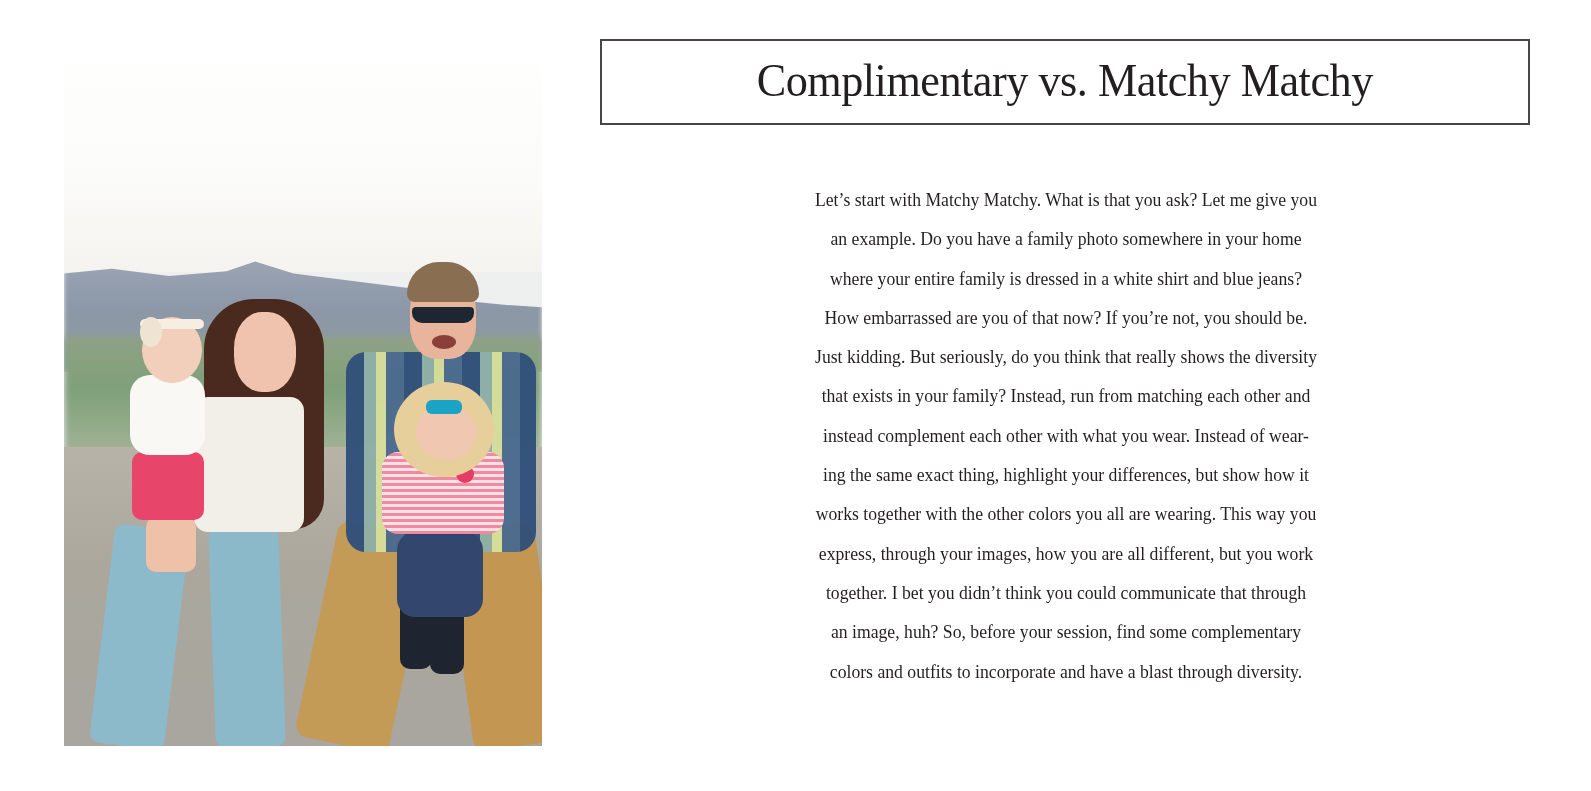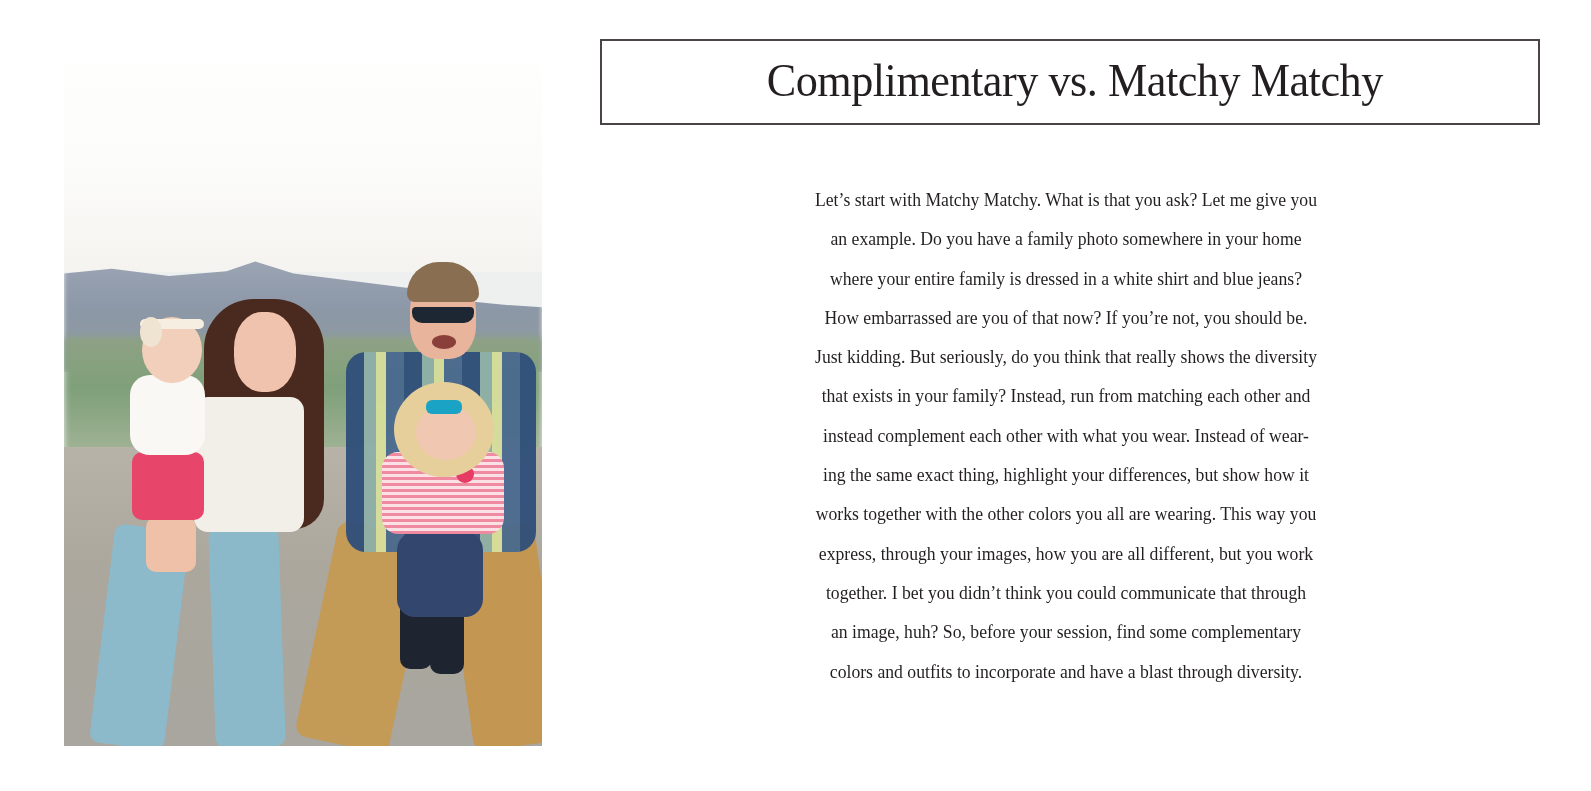--- a/index.html
+++ b/index.html
@@ -85,21 +85,20 @@
       position: absolute;
       left: 600px;
       top: 39px;
       width: 926px;
       height: 82px;
       border: 2px solid #4a4446;
       box-sizing: content-box;
       display: flex;
       align-items: center;
       justify-content: center;
-      padding-left: 10px;
     }
     .title-box h1 {
       margin: 0;
       margin-top: -4px;
       font-family: "Liberation Serif", "DejaVu Serif", serif;
       font-weight: normal;
       font-size: 47px;
       letter-spacing: -0.5px;
       color: #231f20;
       transform: scaleX(0.94);

